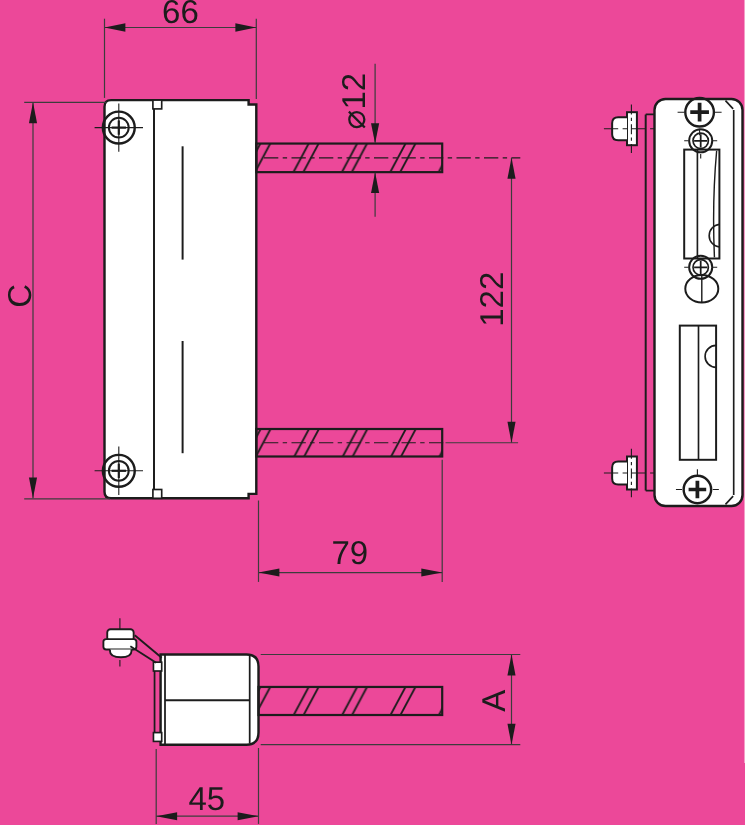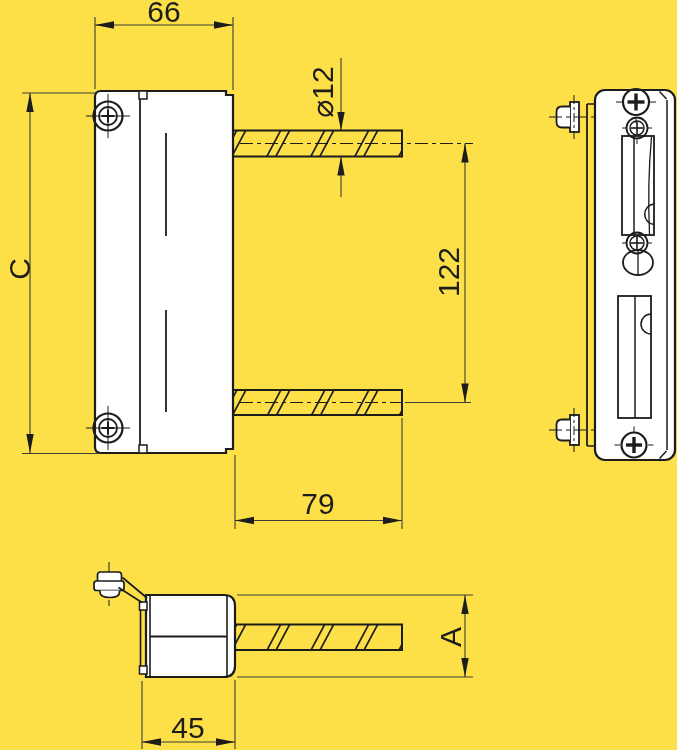--- a/index.html
+++ b/index.html
@@ -1,16 +1,16 @@
 <!DOCTYPE html>
 <html><head>
 <meta charset="utf-8">
 <style>
   html,body{margin:0;padding:0;background:#ffffff;}
-  .stage{position:relative;width:677px;height:750px;background:#fde047;overflow:hidden;
+  .stage{position:relative;width:677px;height:750px;background:#ec4899;overflow:hidden;
          font-family:"Liberation Sans",sans-serif;}
   svg{display:block;}
   text{font-family:"Liberation Sans",sans-serif;font-size:30px;fill:#1c1c1c;}
 </style>
 </head>
 <body>
 
 <div class="stage">
 <svg width="677" height="750" viewBox="0 0 677 750">
   <defs>

